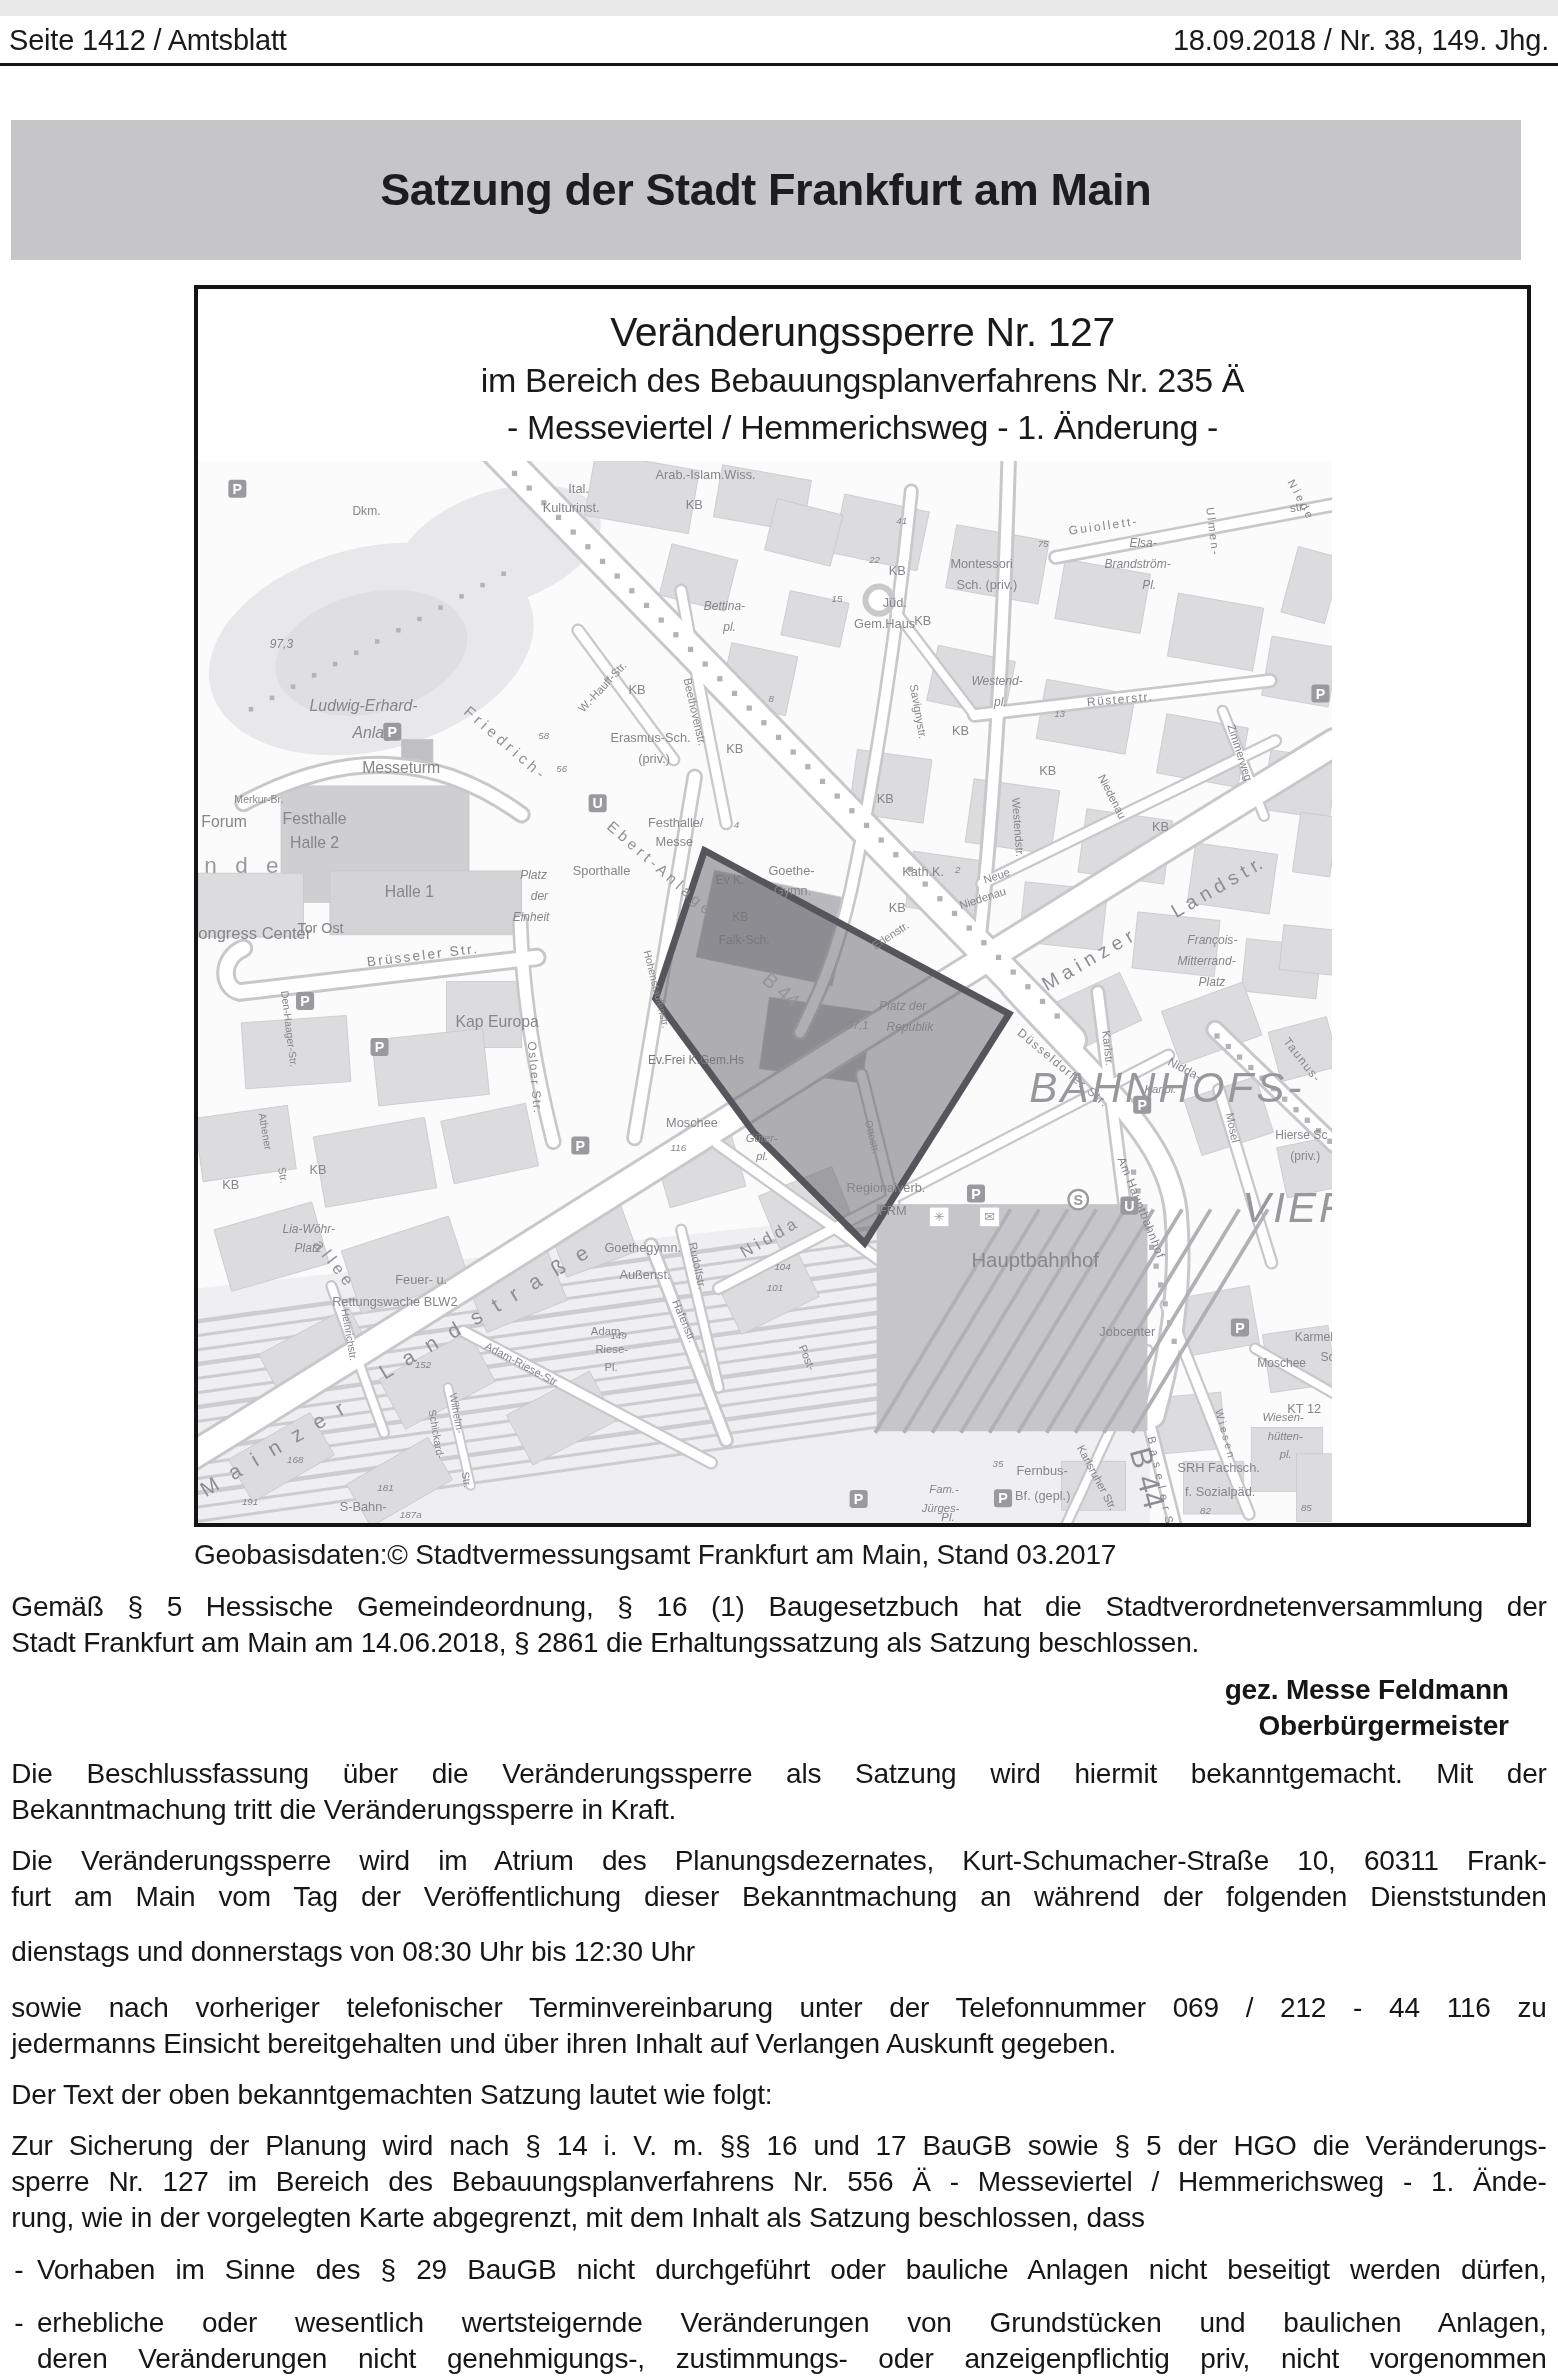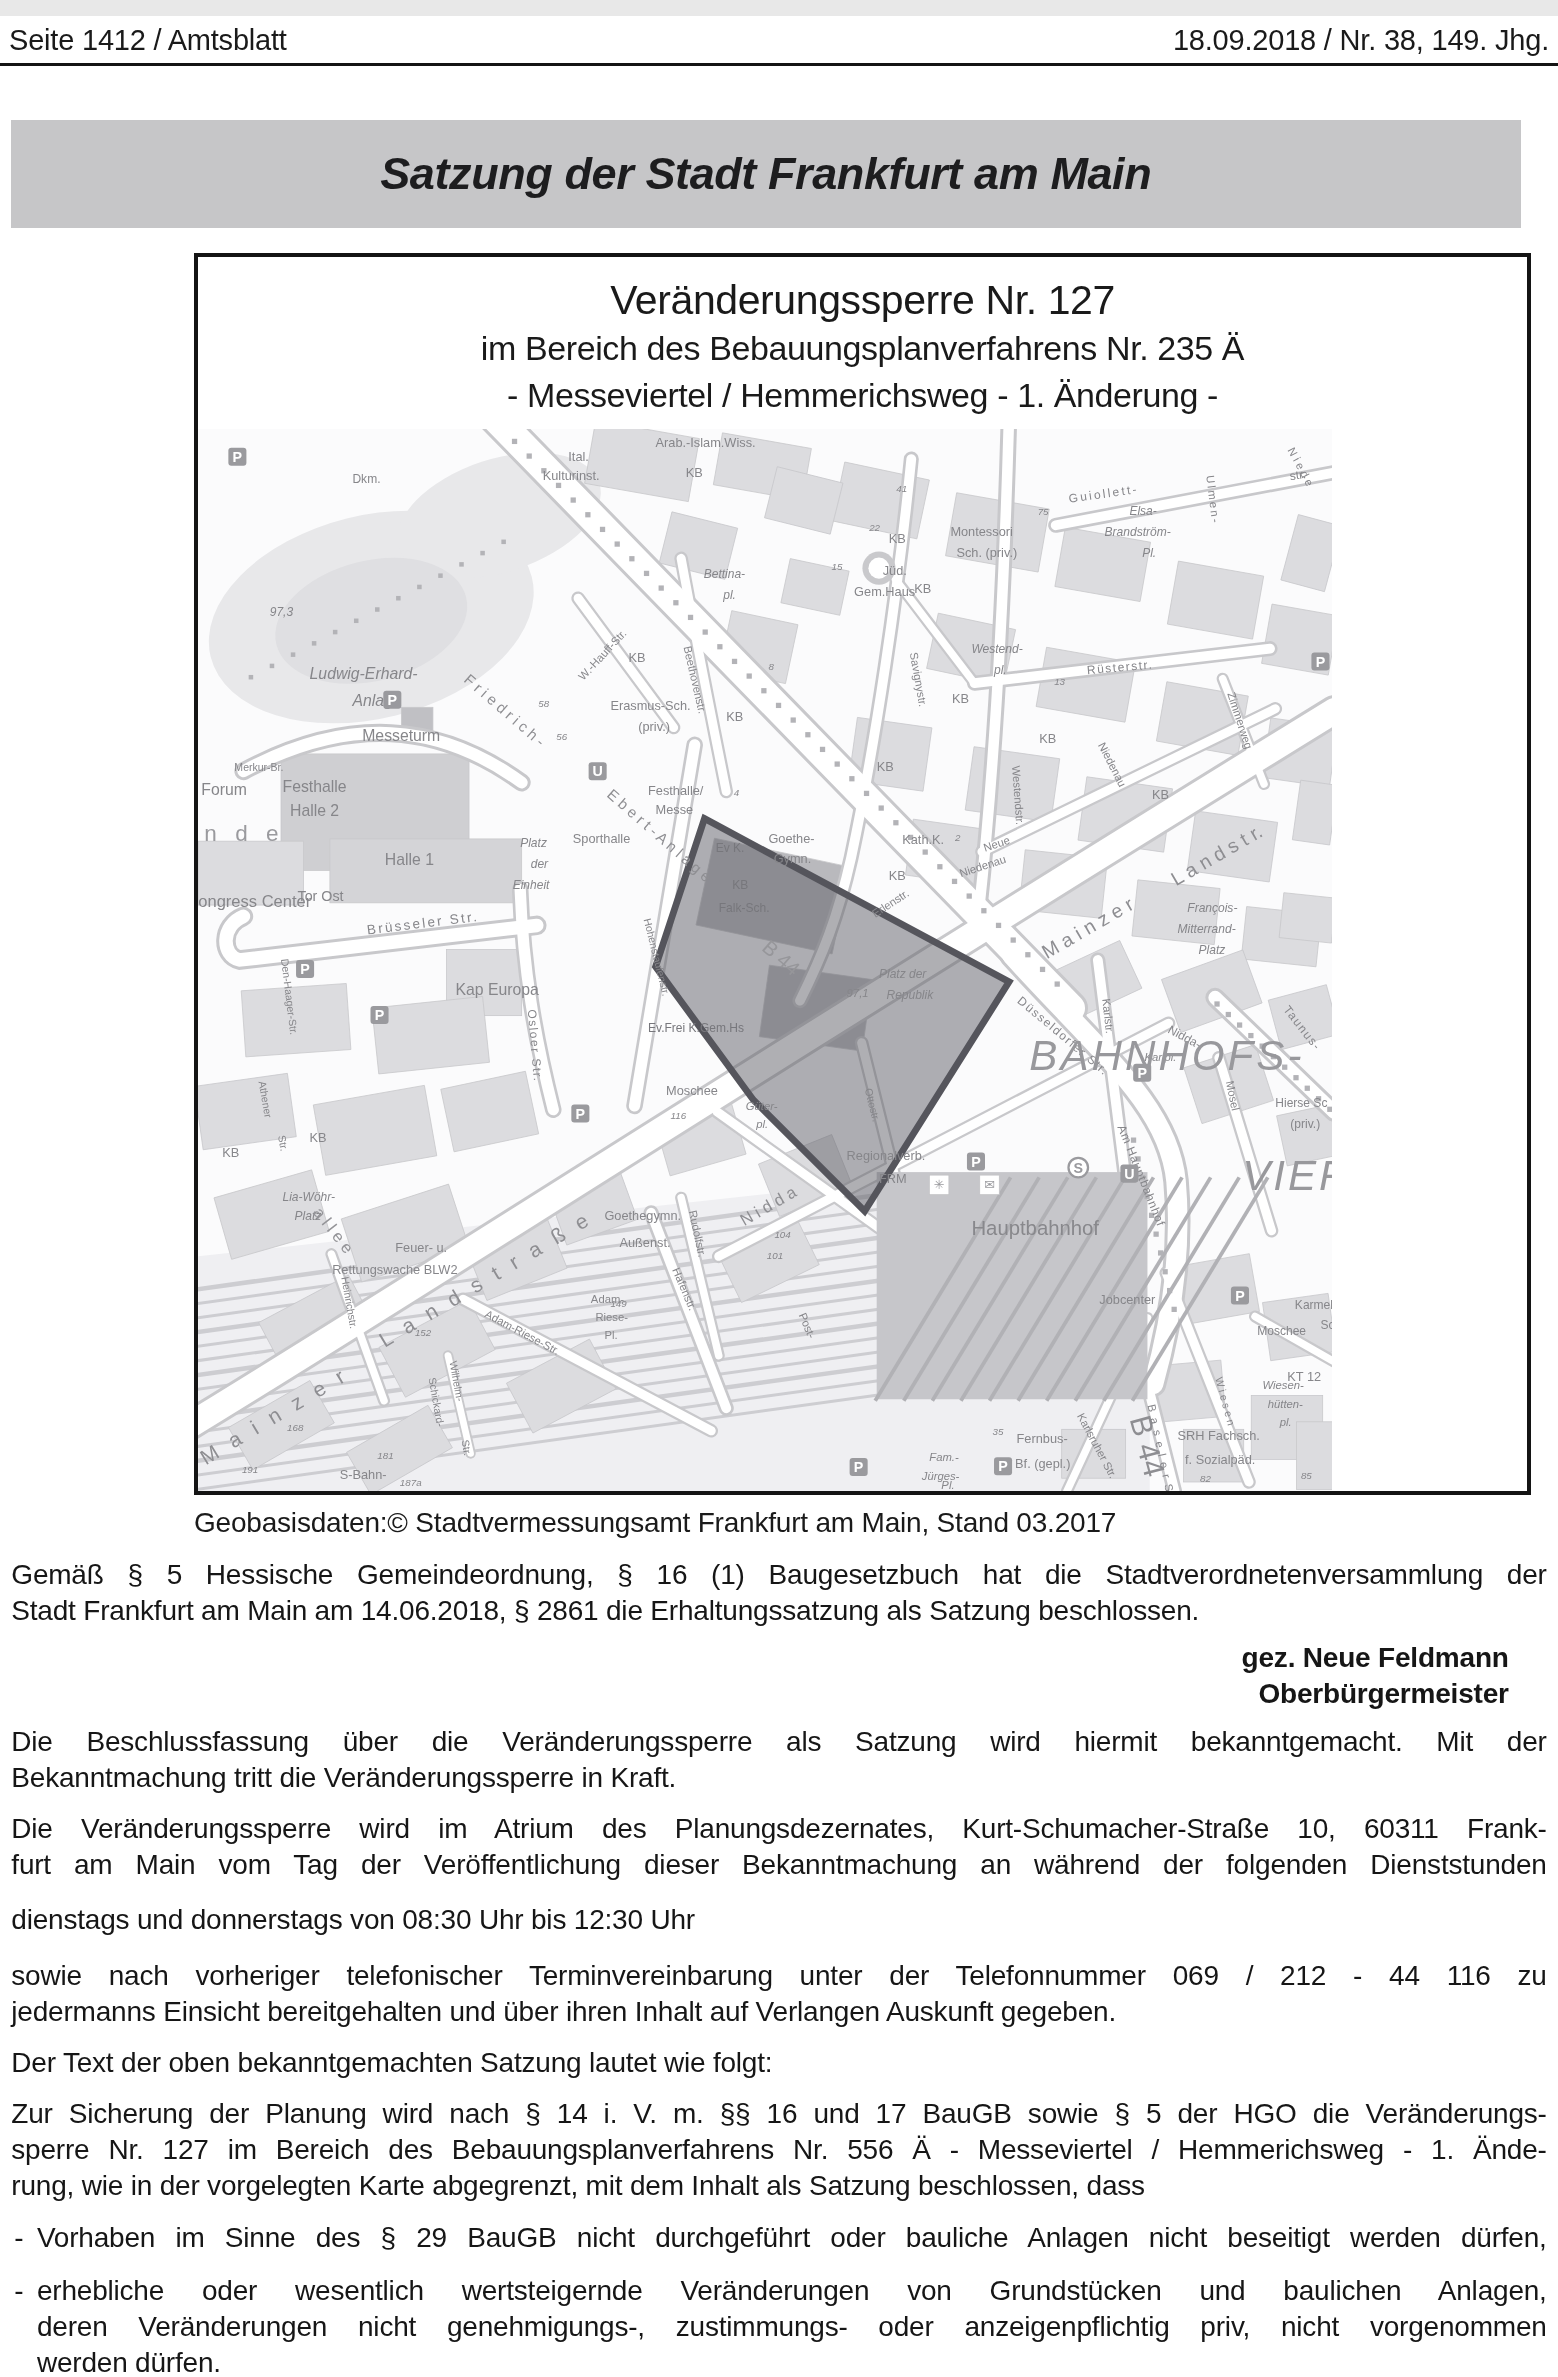--- a/index.html
+++ b/index.html
@@ -3,22 +3,22 @@
 <meta charset="utf-8">
 <style>
   html,body{margin:0;padding:0;background:#e8e8e8;}
   .page{position:relative;width:1558px;height:2377px;background:#ffffff;overflow:hidden;
         font-family:"Liberation Sans",sans-serif;color:#1a1a1a;margin-top:16px;}
   
   .hdr{display:flex;justify-content:space-between;align-items:flex-end;
        padding:7.5px 9px 6px 9px;border-bottom:3.8px solid #141414;}
   .hdr span{font-size:29px;letter-spacing:-0.2px;}
   
-  .banner{margin:54px 37px 0 10.5px;height:108px;background:#c6c6c8;
-          display:flex;align-items:center;justify-content:center;font-style:italic;}
+  .banner{margin:54px 37px 0 10.5px;height:140px;background:#c6c6c8;
+          display:flex;align-items:center;justify-content:center;}
   .banner h1{margin:0;font-size:45px;font-weight:bold;color:#1d1d1f;letter-spacing:-0.4px;}
   
   .nbox{margin:25px 0 0 194px;width:1337px;border:4.5px solid #141414;box-sizing:border-box;background:#fff;}
   .nbox .titles{text-align:center;padding:18px 7.5px 10.5px 7.5px;}
   .t1{font-size:41px;line-height:50px;letter-spacing:-0.4px;}
   .t2,.t3{font-size:34px;line-height:47px;letter-spacing:-0.4px;}
   
   .mapwrap{width:1134px;height:1062px;overflow:hidden;background:#fbfbfc;}
   svg text{font-family:"Liberation Sans",sans-serif;}
   .cap{margin:12px 0 0 194px;font-size:28px;letter-spacing:-0.2px;}
@@ -551,21 +551,21 @@
   </div>
 
   <div class="cap">Geobasisdaten:© Stadtvermessungsamt Frankfurt am Main, Stand 03.2017</div>
 
   <div class="bodytext" id="bodytext">
       <div class="para p" style="margin-top: 0px;">
         <div class="line just">Gemäß § 5 Hessische Gemeindeordnung, § 16 (1) Baugesetzbuch hat die Stadtverordnetenversammlung der</div>
         <div class="line">Stadt Frankfurt am Main am 14.06.2018, § 2861 die Erhaltungssatzung als Satzung beschlossen.</div>
       </div>
       <div class="para signature" style="margin-top: 10.5px;">
-        <div class="line">gez. Neue Feldmann</div>
+        <div class="line">gez. Messe Feldmann</div>
         <div class="line">Oberbürgermeister</div>
       </div>
       <div class="para p" style="margin-top: 12px;">
         <div class="line just">Die Beschlussfassung über die Veränderungssperre als Satzung wird hiermit bekanntgemacht. Mit der</div>
         <div class="line">Bekanntmachung tritt die Veränderungssperre in Kraft.</div>
       </div>
       <div class="para p" style="margin-top: 15px;">
         <div class="line just">Die Veränderungssperre wird im Atrium des Planungsdezernates, Kurt-Schumacher-Straße 10, 60311 Frank-</div>
         <div class="line just">furt am Main vom Tag der Veröffentlichung dieser Bekanntmachung an während der folgenden Dienststunden</div>
       </div>

